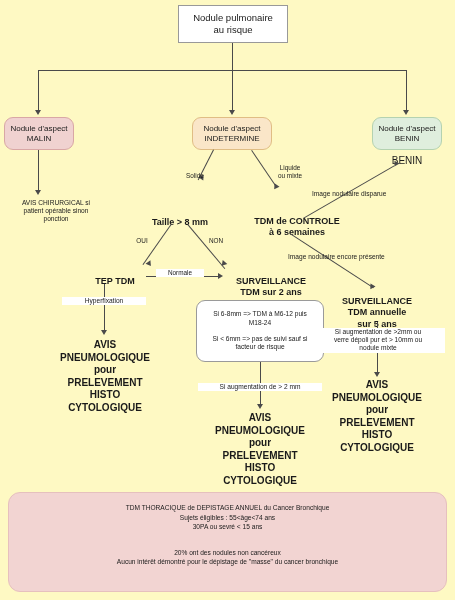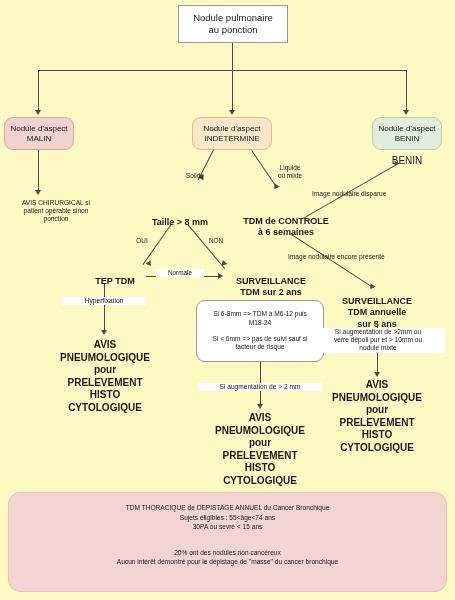--- a/index.html
+++ b/index.html
@@ -131,21 +131,21 @@
   }
 </style>
 </head>
 <body>
 
 <div id="canvas">
 
   <div class="node rect-plain" style="left:178px; top:5px; width:110px; height:38px;">
     <div>
       <div>Nodule pulmonaire</div>
-      <div>au ponction</div>
+      <div>au risque</div>
     </div>
   </div>
 
   <div class="line vline" style="left:232px; top:43px; height:27px;"></div>
 
   <div class="line hline" style="left:38px; top:70px; width:368px;"></div>
 
   <div class="line vline" style="left:38px; top:70px; height:42px;"></div>
   <div class="arrow arrow-down" style="left:35px; top:110px;"></div>
 
@@ -201,21 +201,21 @@
   <div class="node lbl-bold-lg" style="left:130px; top:211px; width:100px;">Taille &gt; 8 mm</div>
 
   <div class="diag" style="left:172px; top:224px; width:50px; transform: rotate(125deg);"></div>
   <div class="arrow arrow-rot" style="left:145px; top:262px; transform: rotate(-35deg);"></div>
   <div class="node lbl-edge" style="left:122px; top:237px; width:40px;">OUI</div>
 
   <div class="diag" style="left:188px; top:224px; width:58px; transform: rotate(50deg);"></div>
   <div class="arrow arrow-rot" style="left:222px; top:262px; transform: rotate(40deg);"></div>
   <div class="node lbl-edge" style="left:196px; top:237px; width:40px;">NON</div>
 
-  <div class="node lbl-bold-lg" style="left:228px; top:210px; width:116px;">
+  <div class="node lbl-bold-lg" style="left:239px; top:210px; width:116px;">
     <div>TDM de CONTROLE</div>
     <div>à 6 semaines</div>
   </div>
 
   <div class="diag" style="left:303px; top:218px; width:105px; transform: rotate(-30deg);"></div>
   <div class="arrow arrow-rot" style="left:394px; top:165px; transform: rotate(150deg);"></div>
   <div class="node lbl-small" style="left:312px; top:190px; width:130px; text-align:left;">Image nodulaire disparue</div>
 
   <div class="diag" style="left:290px; top:233px; width:100px; transform: rotate(33deg);"></div>
   <div class="arrow arrow-rot" style="left:370px; top:285px; transform: rotate(32deg);"></div>

